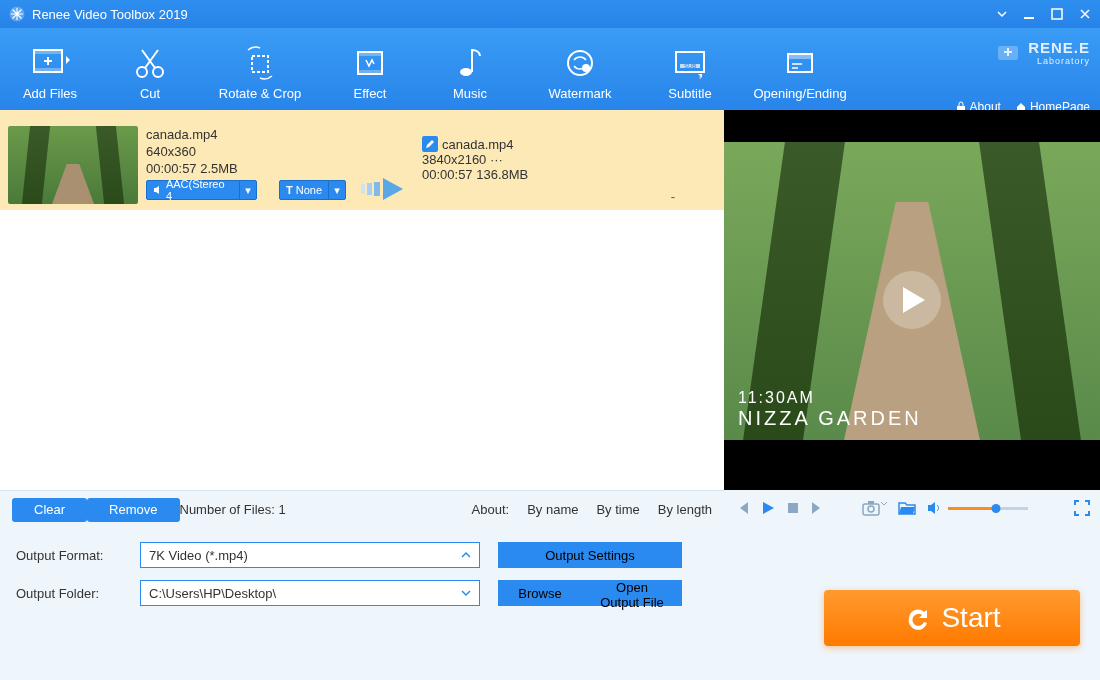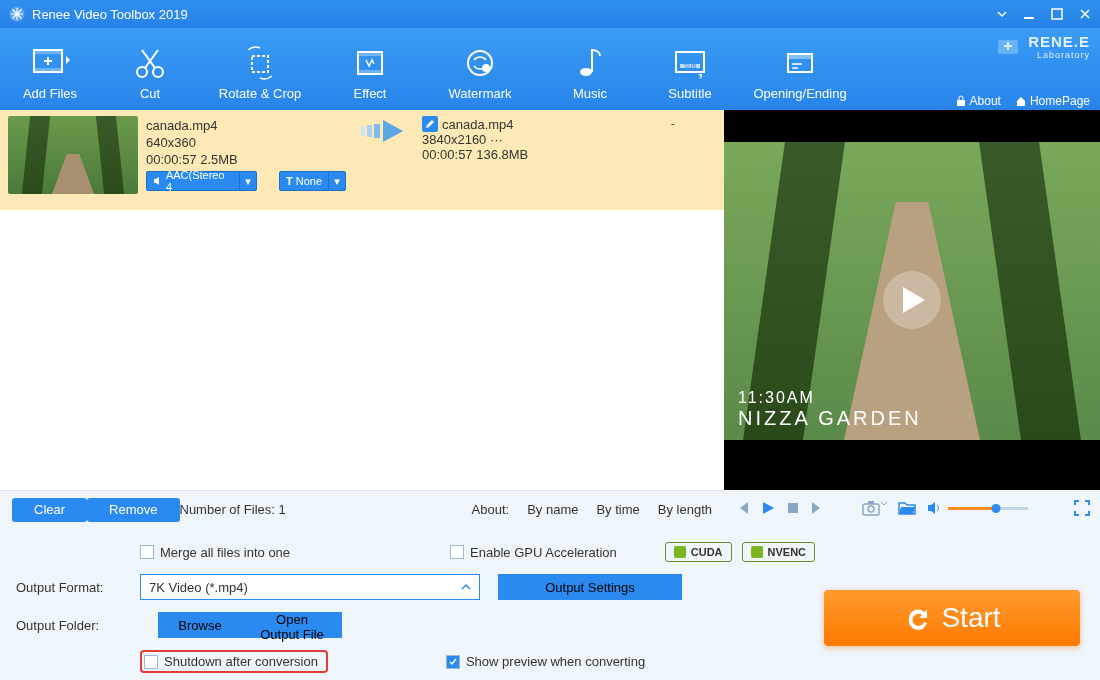--- a/index.html
+++ b/index.html
@@ -7,27 +7,27 @@
 .titlebar { height:28px; background:linear-gradient(#2e8fef,#2782e8); color:#fff; display:flex; align-items:center; padding:0 8px; font-size:13px; }
 .titlebar .logo { width:18px; height:18px; margin-right:6px; }
 .titlebar .winbtns { margin-left:auto; display:flex; gap:14px; align-items:center; }
 .titlebar .winbtns span { cursor:pointer; display:inline-flex; }
 
 .toolbar { height:82px; background:linear-gradient(#3a9cf5,#2884ea); display:flex; align-items:center; color:#fff; position:relative; }
 .tbitem { width:100px; text-align:center; font-size:13px; cursor:pointer; padding-top:6px; }
 .tbitem.wide { width:120px; }
 .tbitem .ico { height:38px; display:flex; align-items:center; justify-content:center; }
 .tbitem .lbl { margin-top:4px; }
-.brand { position:absolute; right:10px; top:4px; text-align:right; font-size:11px; }
+.brand { position:absolute; right:10px; top:10px; text-align:right; font-size:11px; }
 .brand .links { display:flex; gap:14px; margin-top:34px; font-size:12px; }
 .brand .links a { color:#fff; text-decoration:none; display:flex; align-items:center; gap:3px; cursor:pointer; }
 
 .main { display:flex; height:380px; }
 .filelist { width:724px; background:#fff; }
-.filerow { height:100px; background:#fce9b6; display:flex; align-items:flex-start; padding:6px 8px; gap:8px; }
+.filerow { height:100px; background:#fce9b6; display:flex; align-items:flex-end; padding:6px 8px; gap:8px; }
 .thumb { width:130px; height:78px; background:linear-gradient(#6b9a4a,#4a7a3a); border-radius:2px; position:relative; overflow:hidden; }
 .thumb::before, .thumb::after { content:""; position:absolute; top:0; bottom:0; width:20px; background:linear-gradient(#3a5a2a,#2a4a1a); }
 .thumb::before { left:18px; transform:skewX(-6deg); }
 .thumb::after { right:18px; transform:skewX(6deg); }
 .thumb .path { position:absolute; top:38px; left:44px; right:44px; bottom:0; background:#a89070; clip-path:polygon(35% 0,65% 0,100% 100%,0 100%); }
 .srcinfo { width:200px; font-size:13px; color:#333; }
 .srcinfo div { margin:2px 0; }
 .arrow { width:60px; display:flex; justify-content:center; }
 .dstinfo { width:200px; font-size:13px; color:#333; }
 .dstinfo .fname { display:flex; align-items:center; gap:4px; }
@@ -146,38 +146,38 @@
     <div class="ico">
         <svg width="36" height="34" viewBox="0 0 36 34">
           <rect x="6" y="6" width="24" height="22" fill="none" stroke="#fff" stroke-width="2"></rect>
           <rect x="6" y="6" width="24" height="4" fill="#fff" opacity=".3"></rect>
           <rect x="6" y="24" width="24" height="4" fill="#fff" opacity=".3"></rect>
           <path d="M14 14l3 6 3-6 2 4" stroke="#fff" stroke-width="1.5" fill="none"></path>
         </svg>
       </div>
     <div class="lbl">Effect</div>
   </div>
+  <div class="tbitem">
+    <div class="ico">
+        <svg width="28" height="34" viewBox="0 0 28 34">
+          <ellipse cx="10" cy="26" rx="6" ry="4" fill="#fff"></ellipse>
+          <path d="M16 26V4c4 0 8 2 8 6" stroke="#fff" stroke-width="2" fill="none"></path>
+        </svg>
+      </div>
+    <div class="lbl">Music</div>
+  </div>
   <div class="tbitem wide">
     <div class="ico">
         <svg width="36" height="34" viewBox="0 0 36 34">
           <circle cx="18" cy="17" r="12" fill="none" stroke="#fff" stroke-width="2"></circle>
           <path d="M12 14c3-4 9-4 12 0M12 20c3 4 9 4 12 0" stroke="#fff" stroke-width="1.5" fill="none"></path>
           <circle cx="24" cy="22" r="4" fill="#fff"></circle>
         </svg>
       </div>
     <div class="lbl">Watermark</div>
-  </div>
-  <div class="tbitem">
-    <div class="ico">
-        <svg width="28" height="34" viewBox="0 0 28 34">
-          <ellipse cx="10" cy="26" rx="6" ry="4" fill="#fff"></ellipse>
-          <path d="M16 26V4c4 0 8 2 8 6" stroke="#fff" stroke-width="2" fill="none"></path>
-        </svg>
-      </div>
-    <div class="lbl">Music</div>
   </div>
   <div class="tbitem">
     <div class="ico">
         <svg width="36" height="34" viewBox="0 0 36 34">
           <rect x="4" y="6" width="28" height="20" fill="none" stroke="#fff" stroke-width="2"></rect>
           <rect x="8" y="18" width="20" height="4" fill="#fff" opacity=".7"></rect>
           <text x="12" y="22" font-size="6" fill="#2884ea">SUB</text>
           <path d="M24 28h6v4l-3-4" fill="#fff"></path>
           <text x="26" y="33" font-size="7" fill="#fff">T</text>
         </svg>
@@ -359,74 +359,46 @@
     </div>
     <span class="pbtn" style="margin-left:auto">
         <svg width="16" height="16" viewBox="0 0 16 16">
           <path d="M1 5V1h4M15 5V1h-4M1 11v4h4M15 11v4h-4" stroke="#2b8aef" stroke-width="2" fill="none"></path>
         </svg>
       </span>
   </div>
 </div>
 
 <div class="bottom">
-  <div class="row" style="padding-left:124px;gap:40px">
-    <label style="display:flex;align-items:center;cursor:pointer">
-        <span class="chk"></span>
-        <span>Merge all files into one</span>
-      </label>
-    <label style="display:flex;align-items:center;cursor:pointer;margin-left:120px">
-        <span class="chk"></span>
-        <span>Enable GPU Acceleration</span>
-      </label>
-    <span class="badge">
-        <span class="dot"></span>
-        <span>CUDA</span>
-      </span>
-    <span class="badge" style="margin-left:-30px">
-        <span class="dot"></span>
-        <span>NVENC</span>
-      </span>
-  </div>
 
   <div class="row">
     <span class="lbl">Output Format:</span>
     <div class="combo">
       <span>7K Video (*.mp4)</span>
       <span class="caret"><svg width="10" height="10" viewBox="0 0 10 10">
             <path d="M1 7l4-4 4 4" stroke="#2b8aef" stroke-width="1.5" fill="none"></path>
           </svg></span>
     </div>
     <span style="width:18px"></span>
     <button class="bluebtn wide">Output Settings</button>
   </div>
 
   <div class="row">
     <span class="lbl">Output Folder:</span>
+    <div class="combo">
+      <span>C:\Users\HP\Desktop\</span>
+      <span class="caret"><svg width="10" height="10" viewBox="0 0 10 10">
+            <path d="M1 3l4 4 4-4" stroke="#2b8aef" stroke-width="1.5" fill="none"></path>
+          </svg></span>
+    </div>
     <span style="width:18px"></span>
     <button class="bluebtn" style="width:84px">Browse</button>
     <button class="bluebtn" style="width:100px;margin-left:0">Open Output File</button>
   </div>
 
-  <div class="row" style="padding-left:124px;gap:40px">
-    <span class="redbox">
-      <label style="display:flex;align-items:center;cursor:pointer">
-          <span class="chk"></span>
-          <span>Shutdown after conversion</span>
-        </label>
-    </span>
-    <label style="display:flex;align-items:center;cursor:pointer;margin-left:78px">
-        <span class="chk on">
-          <svg width="10" height="10" viewBox="0 0 10 10">
-            <path d="M2 5l2 2 4-5" stroke="#fff" stroke-width="1.5" fill="none"></path>
-          </svg>
-        </span>
-        <span>Show preview when converting</span>
-      </label>
-  </div>
 
   <div class="startbtn">
     <svg width="30" height="30" viewBox="0 0 30 30">
         <path d="M6 15a9 9 0 0 1 15-6l3-2v8h-8l3-3a6 6 0 1 0 2 7l3 1A9 9 0 1 1 6 15z" fill="#fff"></path>
       </svg>
     <span>Start</span>
   </div>
 </div>
 
 </body></html>

